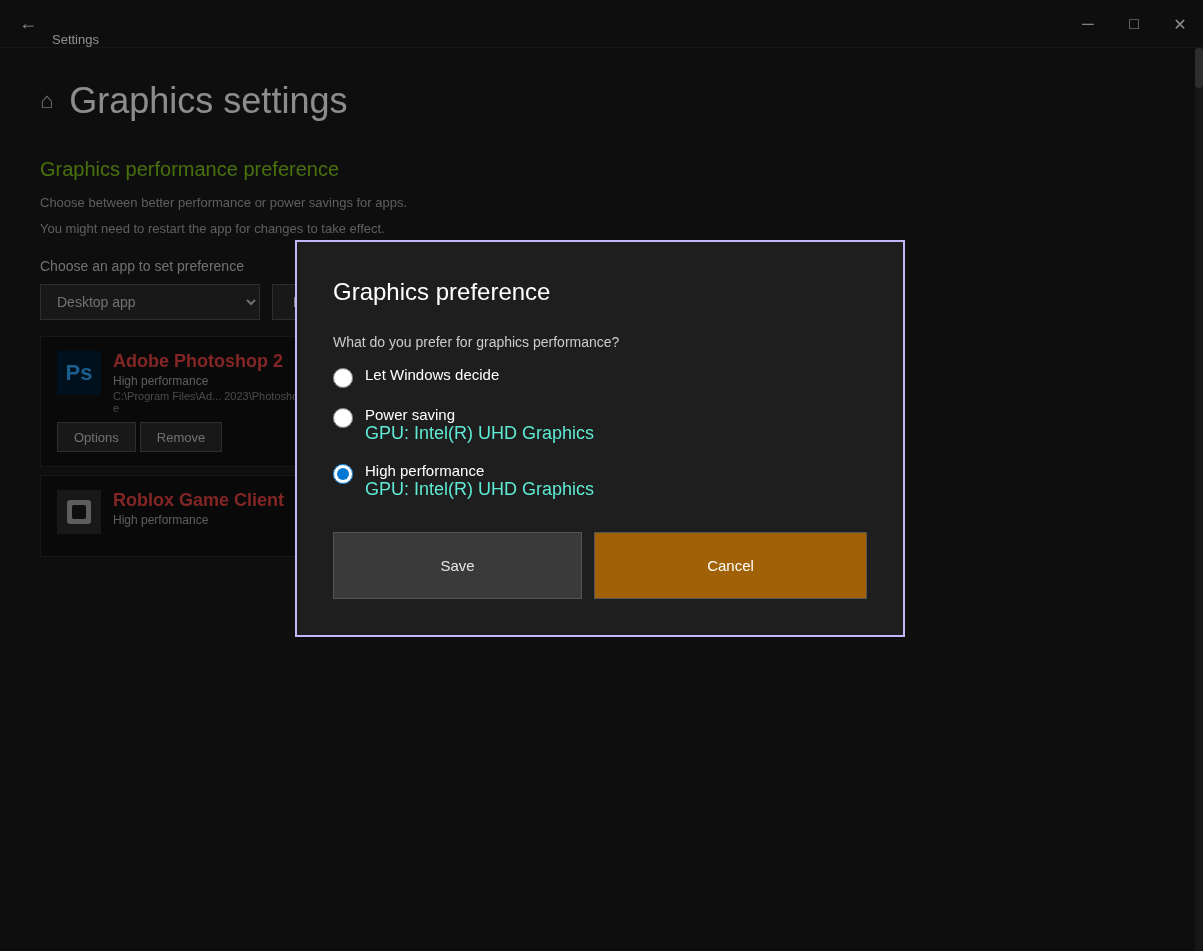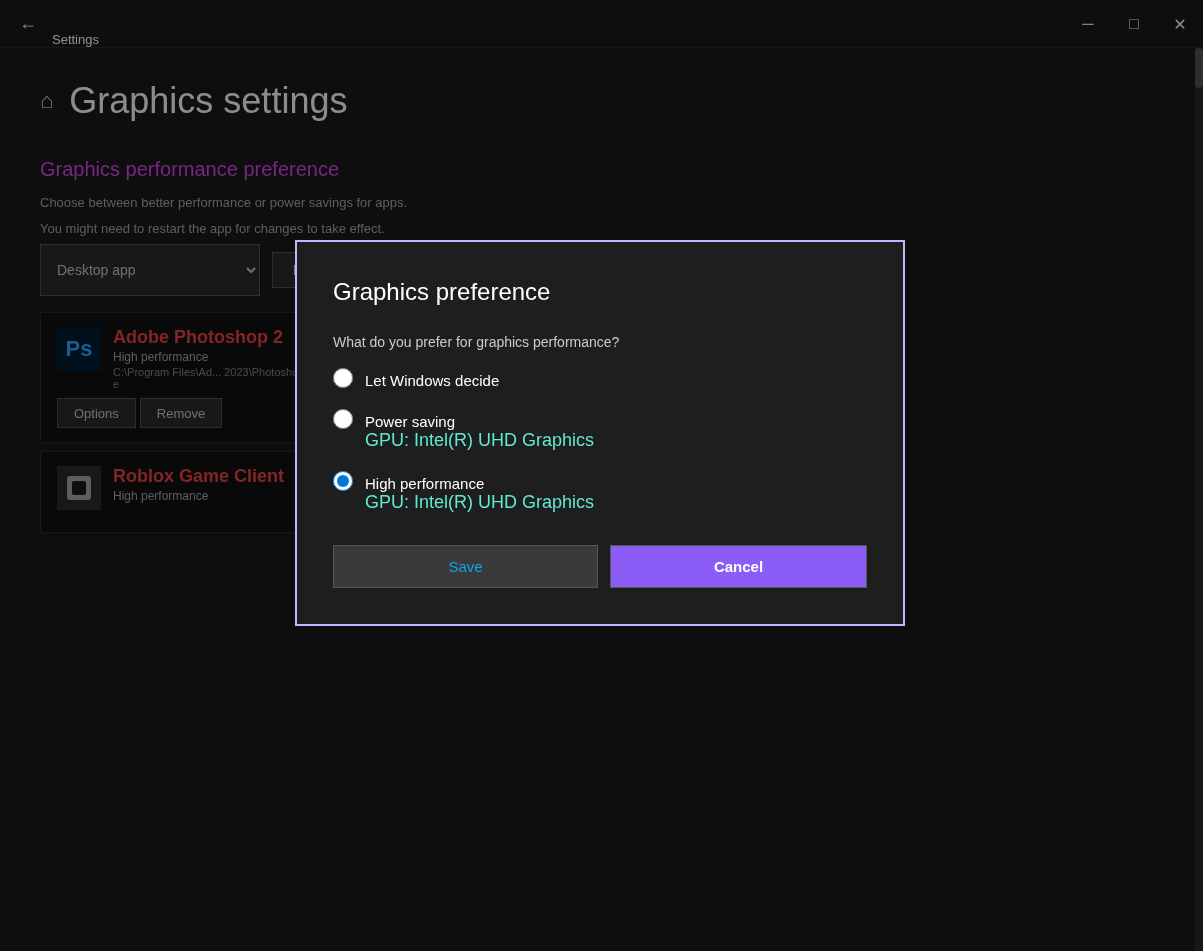--- a/index.html
+++ b/index.html
@@ -75,21 +75,21 @@
     }
     .page-title {
       font-size: 36px;
       font-weight: 300;
       color: #ffffff;
     }
 
     .section-title {
       font-size: 20px;
       font-weight: 400;
-      color: #d946ef;
+      color: #84cc16;
       margin-bottom: 12px;
       margin-top: 11px;
     }
 
     .section-desc {
       font-size: 13px;
       color: #aaaaaa;
       margin-bottom: 6px;
       line-height: 1.5;
     }
@@ -108,21 +108,21 @@
       margin-bottom: 10px;
     }
 
     .app-type-select {
       background: #2d2d2d;
       border: 1px solid #555;
       color: #cccccc;
       padding: 6px 12px;
       font-size: 14px;
       width: 220px;
-      height: 52px;
+      height: 36px;
     }
 
     .browse-btn {
       background: #2d2d2d;
       border: 1px solid #555;
       color: #ffffff;
       padding: 6px 20px;
       font-size: 14px;
       cursor: pointer;
       height: 36px;
@@ -261,21 +261,20 @@
       margin-top: 2px;
       width: 20px;
       height: 20px;
       accent-color: #0078d4;
       flex-shrink: 0;
       cursor: pointer;
     }
 
     .radio-label-group {
       margin-left: 12px;
-      margin-top: 6px;
     }
 
     .radio-label {
       font-size: 15px;
       color: #ffffff;
       display: block;
     }
 
     .radio-sublabel {
       font-size: 18px;
@@ -286,35 +285,34 @@
     .dialog-buttons {
       display: flex;
       gap: 12px;
       margin-top: 32px;
     }
 
     .dialog-save-btn {
       flex: 1;
       background: #3a3a3a;
       border: 1px solid #555;
-      color: #0ea5e9;
+      color: #e5e5e5;
       font-size: 15px;
       padding: 12px;
       cursor: pointer;
     }
 
     .dialog-cancel-btn {
       flex: 1;
-      background: #8b5cf6;
+      background: #a16207;
       border: 1px solid #555;
       color: #ffffff;
       font-size: 15px;
-      padding: 8px;
-      cursor: pointer;
-      font-weight: bold;
+      padding: 24px;
+      cursor: pointer;
     }
 
     
     .right-scrollbar {
       position: absolute;
       right: 0;
       top: 48px;
       width: 8px;
       height: calc(100% - 48px);
       background: #2a2a2a;
@@ -350,20 +348,21 @@
 <div class="main-content">
   <div class="page-header">
     <span class="home-icon">⌂</span>
     <h1 class="page-title">Graphics settings</h1>
   </div>
 
   <h2 class="section-title">Graphics performance preference</h2>
   <p class="section-desc">Choose between better performance or power savings for apps.</p>
   <p class="section-desc">You might need to restart the app for changes to take effect.</p>
 
+  <p class="choose-label">Choose an app to set preference</p>
 
   <div class="app-type-row">
     <select class="app-type-select">
       <option>Desktop app</option>
     </select>
     <button class="browse-btn">Browse</button>
   </div>
 
   <div class="app-list">
 

